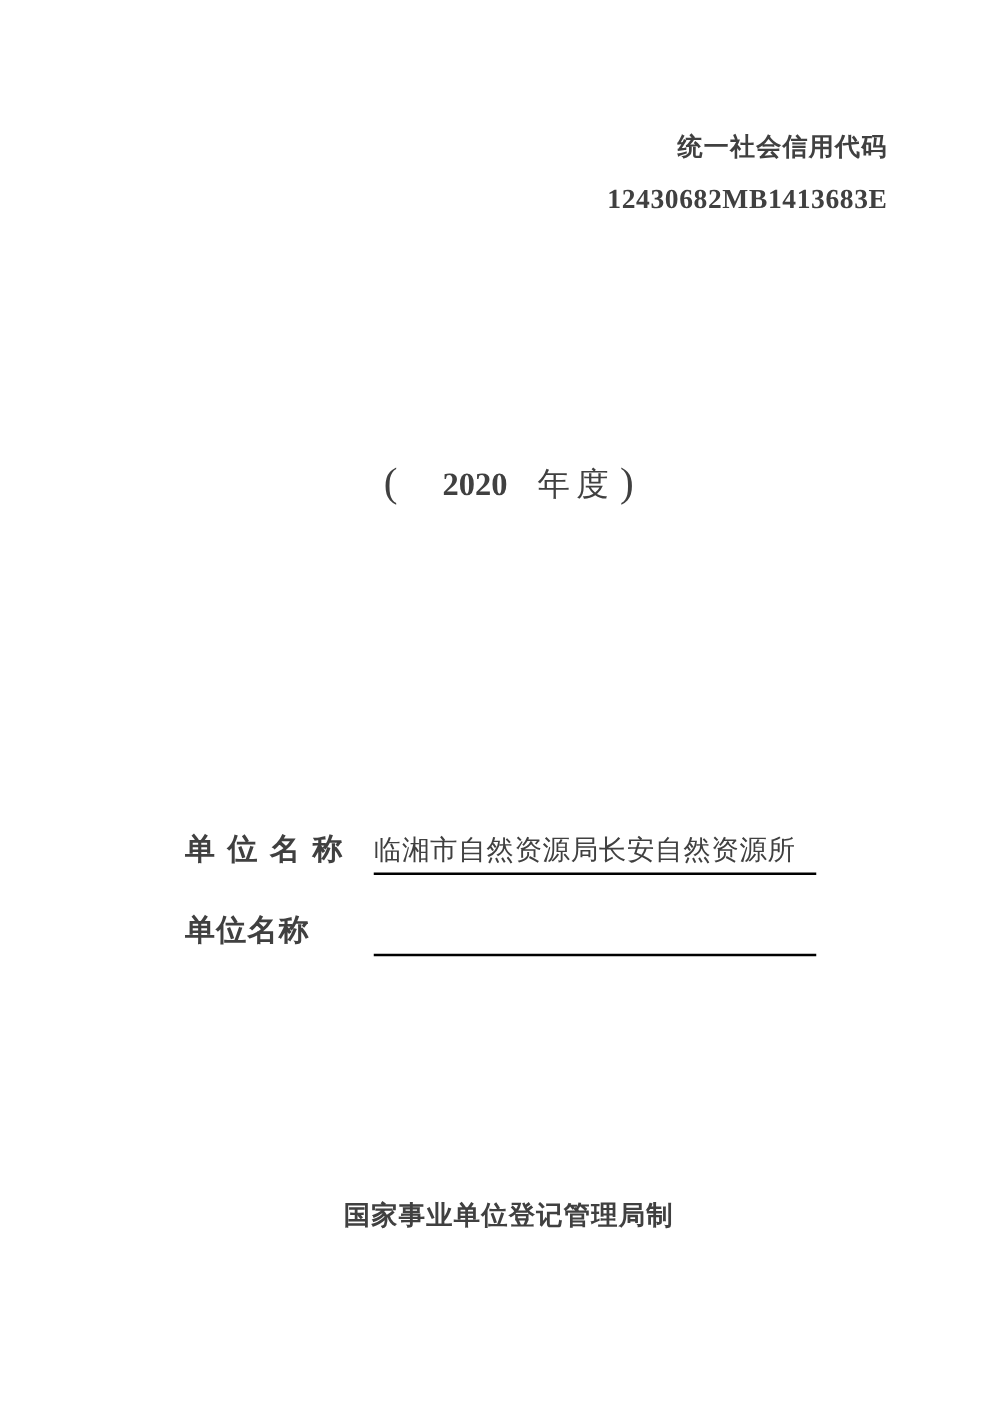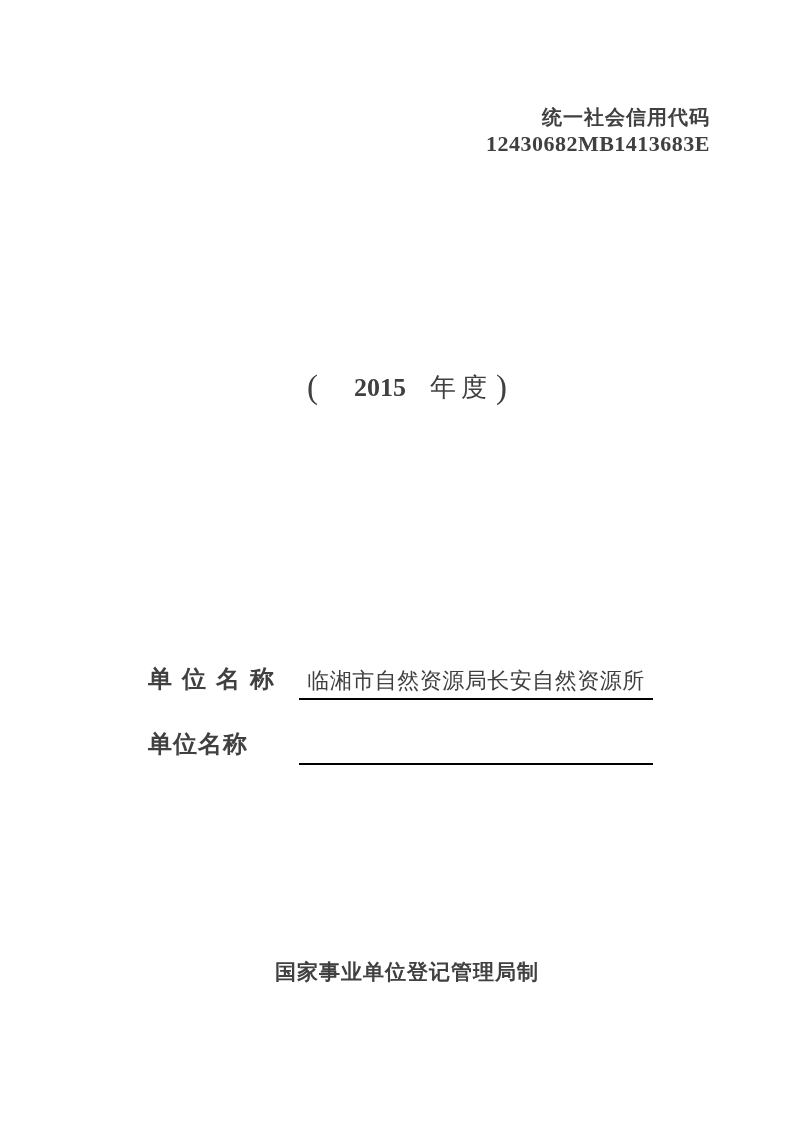--- a/index.html
+++ b/index.html
@@ -25,20 +25,21 @@
     right: 104px;
     text-align: right;
   }
   .credit-label {
     font-family: "DejaVu Serif", serif;
     font-weight: bold;
     font-size: 20px;
     letter-spacing: 1px;
   }
   .credit-value {
+    margin-top: 15px;
     font-family: "Liberation Serif", serif;
     font-weight: bold;
     font-size: 22px;
     letter-spacing: 0.5px;
   }
 
   
   .doc-title {
     position: absolute;
     top: 289px;
@@ -101,21 +102,20 @@
     top: 728px;
     letter-spacing: 1px;
   }
   .field-value {
     position: absolute;
     left: 299px;
     width: 354px;
     height: 35px;
     line-height: 35px;
     border-bottom: 2px solid #000000;
-    text-align: center;
     font-family: "DejaVu Serif", serif;
     font-size: 22px;
     letter-spacing: 0.5px;
     white-space: nowrap;
   }
   .value-unit-name { top: 663px; }
   .value-legal-rep { top: 728px; }
 
   
   .footer-line {
@@ -136,21 +136,21 @@
 <div class="page">
 
   <div class="credit-block">
     <div class="credit-label">统一社会信用代码</div>
     <div class="credit-value">12430682MB1413683E</div>
   </div>
 
 
   <div class="year-line">
     <span class="paren">(</span>
-    <span class="year-value">2015</span>
+    <span class="year-value">2020</span>
     <span class="year-unit">年度</span>
     <span class="paren">)</span>
   </div>
 
   <div class="field-label label-unit-name">单位名称</div>
   <div class="field-value value-unit-name">临湘市自然资源局长安自然资源所</div>
 
   <div class="field-label label-legal-rep">单位名称</div>
   <div class="field-value value-legal-rep"></div>
 

